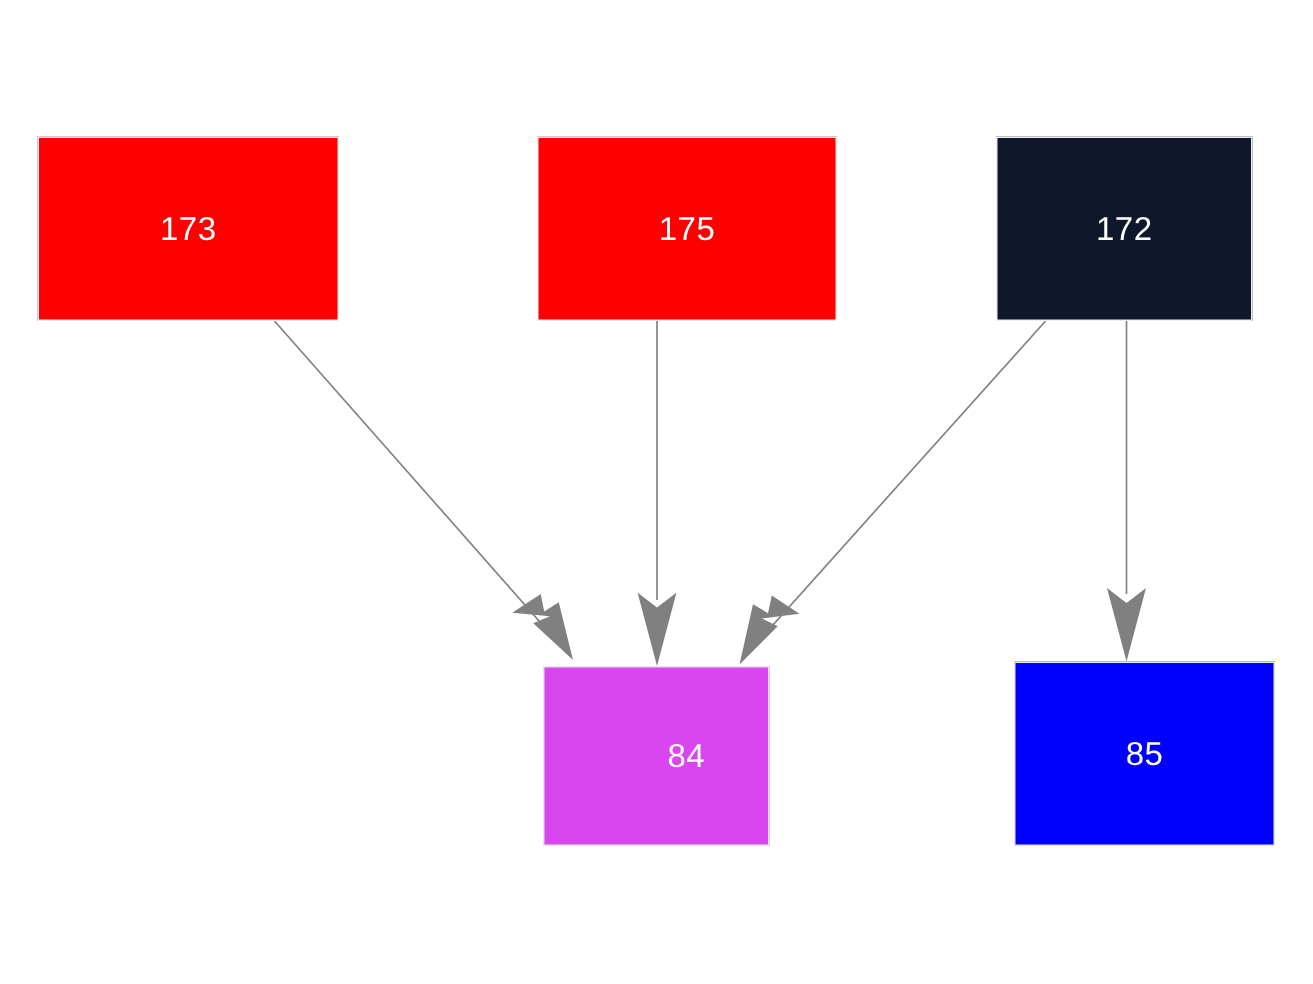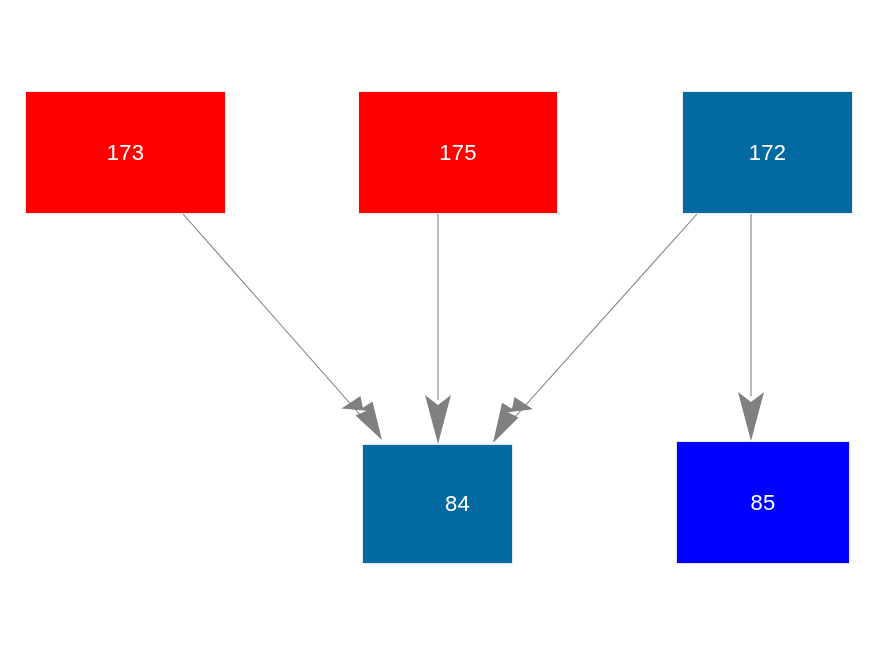--- a/index.html
+++ b/index.html
@@ -73,25 +73,25 @@
   </svg>
 
   <div class="node" style="left:25px; top:91px; width:201px; height:123px; background:#ff0000; border:1px solid #efefef;">
     <span class="node-label">173</span>
   </div>
 
   <div class="node" style="left:338px; top:91px; width:200px; height:123px; background:#ff0000; border:1px solid #efefef;margin-left:20px;">
     <span class="node-label">175</span>
   </div>
 
-  <div class="node" style="left:682px; top:91px; width:171px; height:123px; background:#0369a1; border:1px solid #efefef;">
+  <div class="node" style="left:664px; top:91px; width:171px; height:123px; background:#0f172a; border:1px solid #efefef;">
     <span class="node-label">172</span>
   </div>
 
-  <div class="node" style="left:362px; top:444px; width:151px; height:120px; background:#0369a1; border:1px solid #e6e6e6;padding-left:40px;">
+  <div class="node" style="left:362px; top:444px; width:151px; height:120px; background:#d946ef; border:1px solid #e6e6e6;padding-left:40px;">
     <span class="node-label">84</span>
   </div>
 
   <div class="node" style="left:676px; top:441px; width:174px; height:123px; background:#0000ff; border:1px solid #e6e6e6;">
     <span class="node-label">85</span>
   </div>
 
 </div>
 
 </body></html>

